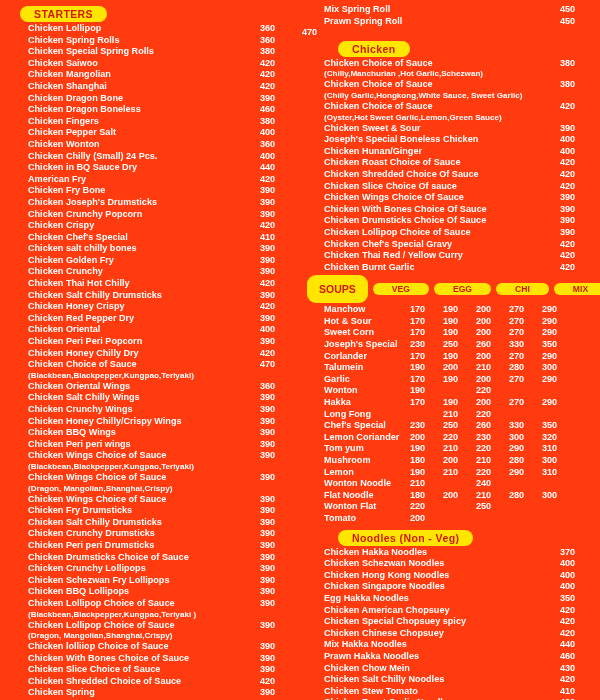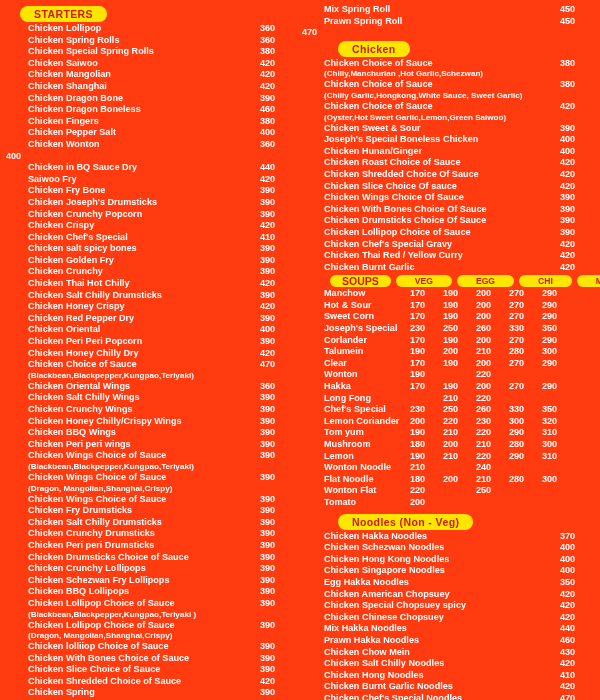--- a/index.html
+++ b/index.html
@@ -39,21 +39,21 @@
     font-size:8.1px;
     font-weight:bold;
     line-height:10px;
     padding-left:22px;
     white-space:nowrap;
   }
   
   .soup-hdr{display:flex;align-items:center;margin:2px 0 1px 0;}
   .soup-title{
     background:#ffe600;color:#d11a00;font-weight:bold;font-size:10.5px;
-    padding:0 12px;border-radius:9px;margin-left:28px;
+    padding:8px 12px;border-radius:9px;margin-left:5px;
   }
   .pill{
     background:#ffe600;color:#d11a00;font-weight:bold;font-size:8.6px;
     padding:1px 19px;border-radius:7px;margin-left:5px;text-align:right;
   }
   .p-veg{width:30px;}
   .p-egg{width:30px;}
   .p-chi{width:26px;}
   .p-mix{width:26px;}
   .p-pr{width:22px;}
@@ -110,28 +110,29 @@
           </div>
           <div class="row">
             <div class="nm">Chicken Pepper Salt</div>
             <div class="pr">400</div>
           </div>
           <div class="row">
             <div class="nm">Chicken Wonton</div>
             <div class="pr">360</div>
           </div>
           <div class="row">
+            <div class="nm">Chicken Chilly (Small) 24 Pcs.</div>
             <div class="pr">400</div>
           </div>
           <div class="row">
             <div class="nm">Chicken in BQ Sauce Dry</div>
             <div class="pr">440</div>
           </div>
           <div class="row">
-            <div class="nm">Saiwoo Fry</div>
+            <div class="nm">American Fry</div>
             <div class="pr">420</div>
           </div>
           <div class="row">
             <div class="nm">Chicken Fry Bone</div>
             <div class="pr">390</div>
           </div>
           <div class="row">
             <div class="nm">Chicken Joseph's Drumsticks</div>
             <div class="pr">390</div>
           </div>
@@ -141,21 +142,21 @@
           </div>
           <div class="row">
             <div class="nm">Chicken Crispy</div>
             <div class="pr">420</div>
           </div>
           <div class="row">
             <div class="nm">Chicken Chef's Special</div>
             <div class="pr">410</div>
           </div>
           <div class="row">
-            <div class="nm">Chicken salt spicy bones</div>
+            <div class="nm">Chicken salt chilly bones</div>
             <div class="pr">390</div>
           </div>
           <div class="row">
             <div class="nm">Chicken Golden Fry</div>
             <div class="pr">390</div>
           </div>
           <div class="row">
             <div class="nm">Chicken Crunchy</div>
             <div class="pr">390</div>
           </div>
@@ -323,21 +324,21 @@
           <div class="sub">(Chilly,Manchurian ,Hot Garlic,Schezwan)</div>
           <div class="row">
             <div class="nm">Chicken Choice of Sauce</div>
             <div class="pr">380</div>
           </div>
           <div class="sub">(Chilly Garlic,Hongkong,White Sauce, Sweet Garlic)</div>
           <div class="row">
             <div class="nm">Chicken Choice of Sauce</div>
             <div class="pr">420</div>
           </div>
-          <div class="sub">(Oyster,Hot Sweet Garlic,Lemon,Green Saiwoo)</div>
+          <div class="sub">(Oyster,Hot Sweet Garlic,Lemon,Green Sauce)</div>
           <div class="row">
             <div class="nm">Chicken Sweet &amp; Sour</div>
             <div class="pr">390</div>
           </div>
           <div class="row">
             <div class="nm">Joseph's Special Boneless Chicken</div>
             <div class="pr">400</div>
           </div>
           <div class="row">
             <div class="nm">Chicken Hunan/Ginger</div>
@@ -436,21 +437,21 @@
           </div>
           <div class="srow">
             <div class="sn">Talumein</div>
             <div class="sc">190</div>
             <div class="sc">200</div>
             <div class="sc">210</div>
             <div class="sc">280</div>
             <div class="sc last">300</div>
           </div>
           <div class="srow">
-            <div class="sn">Clear</div>
+            <div class="sn">Garlic</div>
             <div class="sc">170</div>
             <div class="sc">190</div>
             <div class="sc">200</div>
             <div class="sc">270</div>
             <div class="sc last">290</div>
           </div>
           <div class="srow">
             <div class="sn">Wonton</div>
             <div class="sc">190</div>
             <div class="sc"></div>
@@ -593,21 +594,21 @@
           </div>
           <div class="row">
             <div class="nm">Chicken Chow Mein</div>
             <div class="pr">430</div>
           </div>
           <div class="row">
             <div class="nm">Chicken Salt Chilly Noodles</div>
             <div class="pr">420</div>
           </div>
           <div class="row">
-            <div class="nm">Chicken Hong Noodles</div>
+            <div class="nm">Chicken Stew Tomato</div>
             <div class="pr">410</div>
           </div>
           <div class="row">
             <div class="nm">Chicken Burnt Garlic Noodles</div>
             <div class="pr">420</div>
           </div>
           <div class="row">
             <div class="nm">Chicken Chef's Special Noodles</div>
             <div class="pr">470</div>
           </div>

